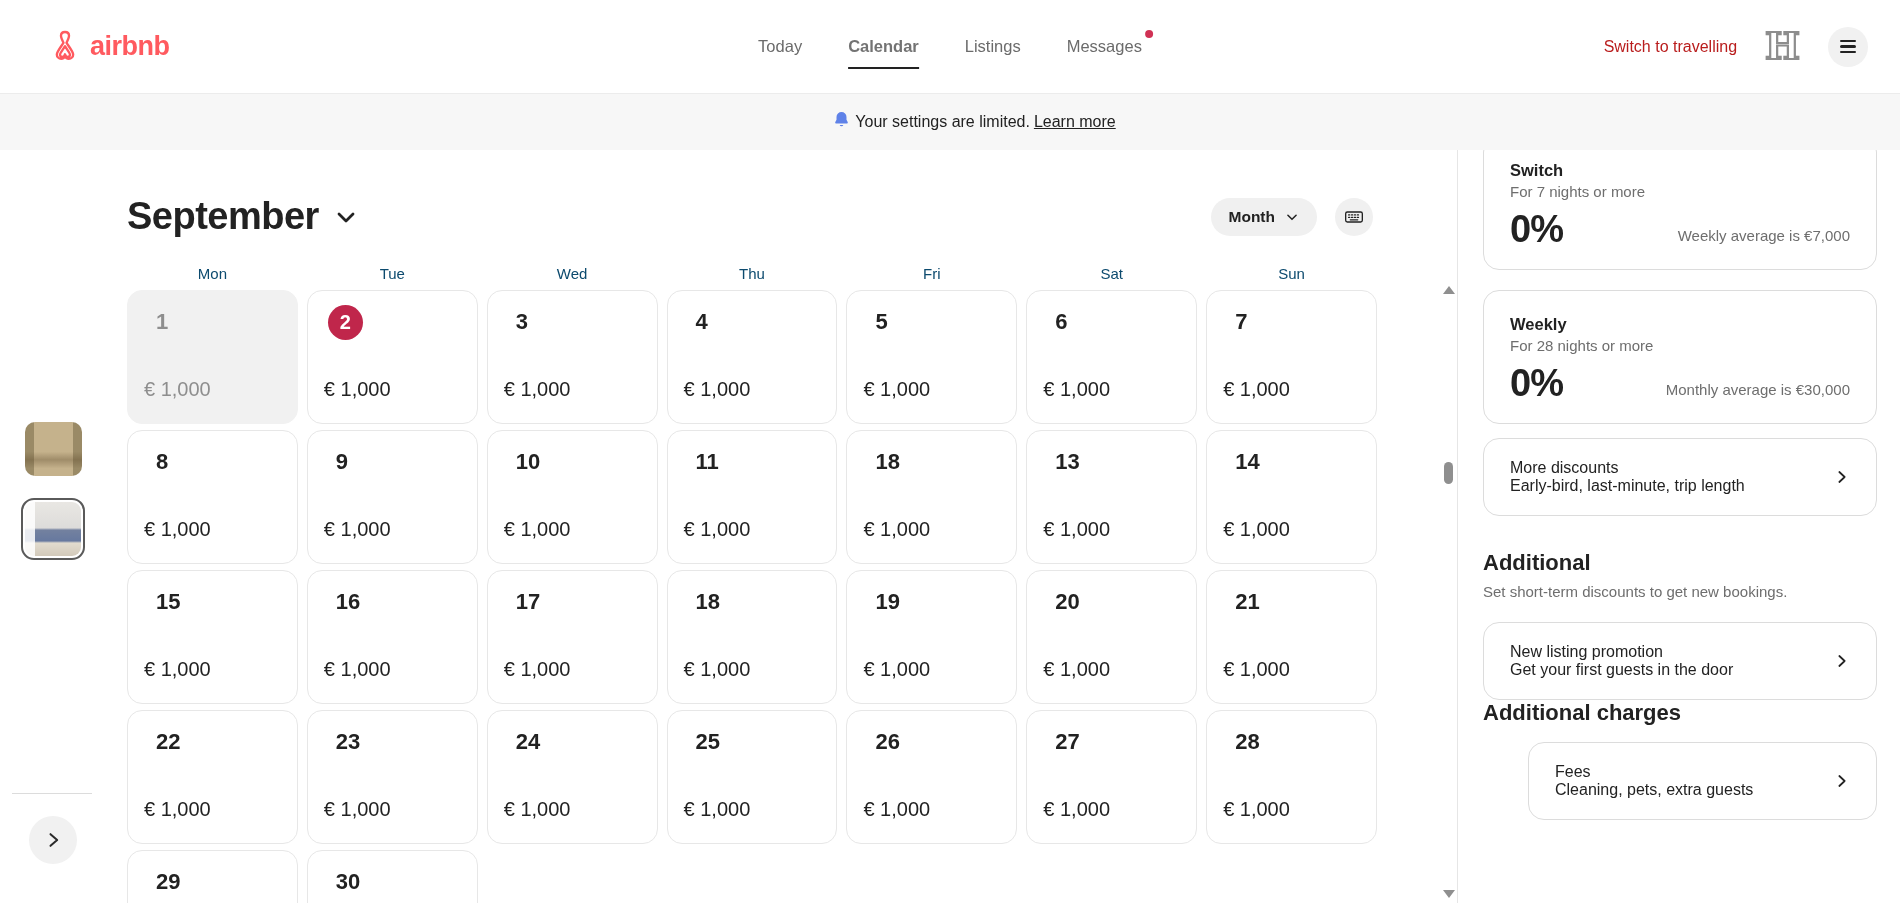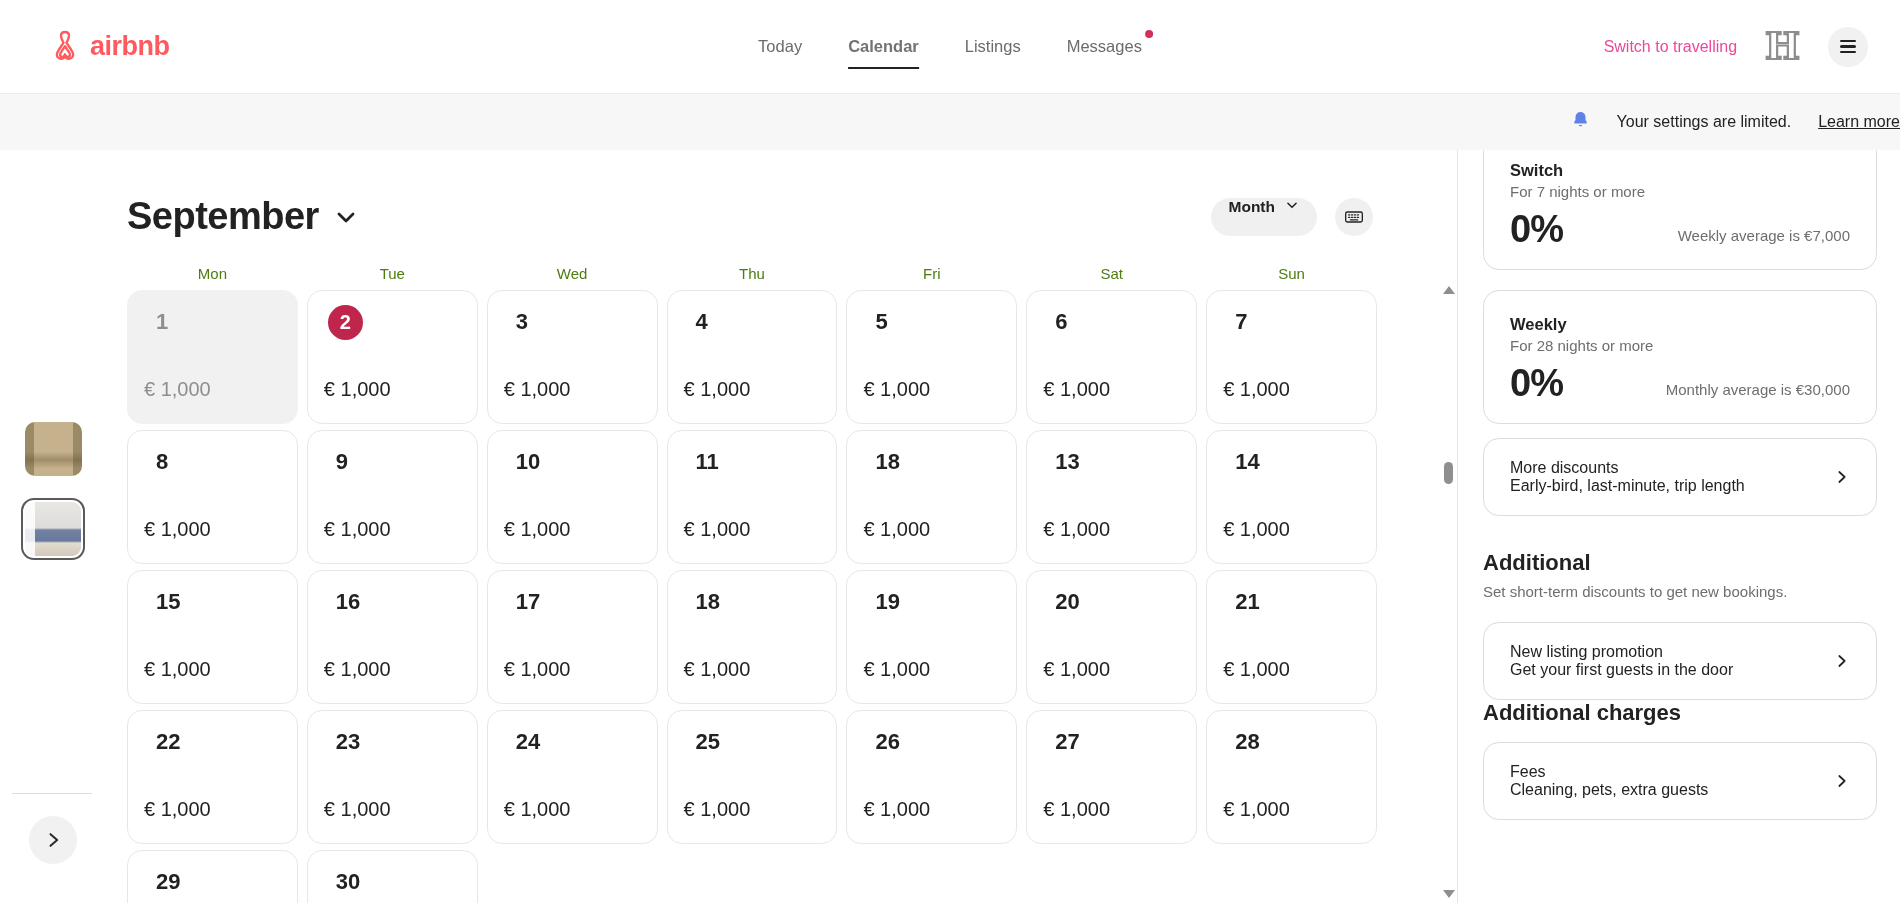--- a/index.html
+++ b/index.html
@@ -10,30 +10,30 @@
   .header { height:93px; display:flex; align-items:center; padding:0 32px 0 48px; position:relative; background:#fff; }
   .logo { display:flex; align-items:center; gap:8px; cursor:pointer; }
   .logo-text { font-size:27px; font-weight:700; color:var(--accent); letter-spacing:-0.5px; }
   .nav-center { position:absolute; left:50%; top:0; height:100%; transform:translateX(-50%);
     display:flex; align-items:center; gap:46px; }
   .nav-item { position:relative; font-size:16.5px; color:#6b6b6b; cursor:pointer; padding:4px 0; }
   .nav-item.active { color:#737373; font-weight:700; }
   .nav-item.active::after { content:""; position:absolute; left:0; right:0; bottom:-9px; height:2px; background:#222; }
   .nav-dot { position:absolute; top:-3px; right:-11px; width:8px; height:8px; border-radius:50%; background:var(--badge); }
   .header-right { margin-left:auto; display:flex; align-items:center; gap:28px; }
-  .switch-link { font-size:16px; color:#ec4899; cursor:pointer; }
+  .switch-link { font-size:16px; color:#b91c1c; cursor:pointer; }
   .profile-h { font-family:"DejaVu Serif", serif; font-size:37px; font-weight:700; line-height:1;
     color:#fff; -webkit-text-stroke:2.2px #8d8d8d; cursor:pointer; user-select:none; }
   .menu-btn { width:40px; height:40px; border-radius:50%; background:#f1f1f1; display:flex;
     flex-direction:column; align-items:center; justify-content:center; gap:3.5px; cursor:pointer; border:none; }
   .menu-btn i { display:block; width:16px; height:2.2px; background:#222; border-radius:2px; }
 
   
   .banner { height:57px; background:#f7f7f7; border-top:1px solid #ececec; display:flex;
-    align-items:center; justify-content:flex-end; gap:27px; font-size:16px;padding-left:48px; }
+    align-items:center; justify-content:center; gap:4px; font-size:16px;padding-left:48px; }
   .banner a { color:#222; text-decoration:underline; cursor:pointer; }
 
   
   .content { position:relative; height:753px; display:flex; }
 
   
   .left-rail { width:127px; position:relative; flex:none; }
   .thumb1 { position:absolute; left:25px; top:272px; width:57px; height:54px; border-radius:10px; cursor:pointer;
     background:
       linear-gradient(180deg, rgba(0,0,0,0) 55%, rgba(90,70,40,.35) 70%, rgba(0,0,0,0) 86%),
@@ -49,27 +49,27 @@
   .next-btn { position:absolute; left:29px; top:666px; width:48px; height:48px; border:none; border-radius:50%;
     background:#f1f1f1; display:flex; align-items:center; justify-content:center; cursor:pointer; }
 
   
   .cal-main { width:1330px; flex:none; position:relative; }
   .title-row { display:flex; align-items:center; margin-top:45px; }
   .month-title { display:flex; align-items:center; gap:15px; font-size:38px; font-weight:700;
     letter-spacing:-0.5px; cursor:pointer; }
   .title-controls { margin-left:auto; margin-right:84px; display:flex; align-items:center; gap:18px; }
   .month-pill { height:38px; padding:0 18px; border:none; border-radius:20px; background:#f0f0f0;
-    display:flex; align-items:flex-start; gap:10px; font-size:15.5px; font-weight:600; color:#222;
+    display:flex; align-items:center; gap:10px; font-size:15.5px; font-weight:600; color:#222;
     font-family:"Liberation Sans",sans-serif; cursor:pointer; }
   .kbd-btn { width:38px; height:38px; border:none; border-radius:50%; background:#f0f0f0;
     display:flex; align-items:center; justify-content:center; cursor:pointer; }
 
   .weekday-row { margin-top:27px; width:1250px; display:grid; grid-template-columns:repeat(7,1fr);
-    gap:0 9px; font-size:15px; color:#4d7c0f; text-align:center; }
+    gap:0 9px; font-size:15px; color:#0c4a6e; text-align:center; }
   .days-grid { margin-top:8px; width:1250px; display:grid; grid-template-columns:repeat(7,1fr);
     gap:6px 9px; grid-auto-rows:134px; }
   .day-cell { position:relative; background:#fff; border:1px solid #e7e7e7; border-radius:15px;
     padding:18px 0 0 28px; cursor:pointer; }
   .day-num { font-size:22px; font-weight:600; }
   .day-price { position:absolute; left:16px; bottom:22px; font-size:20px; color:#222; }
   .day-cell.past { background:#f1f1f1; border-color:#f1f1f1; }
   .day-cell.past .day-num, .day-cell.past .day-price { color:#8e8e8e; }
   .day-cell.today .day-num { width:35px; height:35px; margin:-4px 0 0 -8px; border-radius:50%;
     background:var(--today); color:#fff; font-size:20px; display:flex; align-items:center; justify-content:center; }
@@ -97,21 +97,21 @@
   .card-monthly { margin-top:20px; }
   .link-card { display:flex; align-items:center; padding:20px 26px; border:1px solid #dcdcdc;
     border-radius:16px; background:#fff; cursor:pointer; }
   .link-card .lc-text { flex:1; }
   .card-more { margin-top:14px; }
   .section-h { font-size:22px; font-weight:700; }
   .h-promos { margin-top:34px; }
   .section-sub { font-size:15px; color:#6e6e6e; margin-top:7px; }
   .card-promo { margin-top:22px; }
   .h-charges { }
-  .card-fees { margin-top:16px; }
+  .card-fees { margin-top:16px;margin-left:45px; }
 </style>
 </head>
 <body>
 
 <div class="header">
   <div class="logo">
     <span>
       <svg width="34" height="36" viewBox="0 0 24 26">
         <path d="M12 3.6c1.8 0 2.9 1.2 2.9 2.8 0 1.3-.9 3.2-1.8 5 2 3.1 4.8 6.6 4.8 8.4 0 1.8-1.4 3.1-3.1 3.1-1.3 0-2.4-.8-2.8-2.1-.4 1.3-1.5 2.1-2.8 2.1-1.7 0-3.1-1.3-3.1-3.1 0-1.8 2.8-5.3 4.8-8.4-.9-1.8-1.8-3.7-1.8-5 0-1.6 1.1-2.8 2.9-2.8z M12 13.9c-1.6 2.5-3.6 5.1-3.6 6 .0 1 .7 1.7 1.7 1.7 1 0 1.6-.7 1.9-1.9.3 1.2.9 1.9 1.9 1.9 1 0 1.7-.7 1.7-1.7 0-.9-2-3.5-3.6-6z" fill="none" stroke="#ff5a5f" stroke-width="1.7" stroke-linejoin="round"></path>
       </svg>

